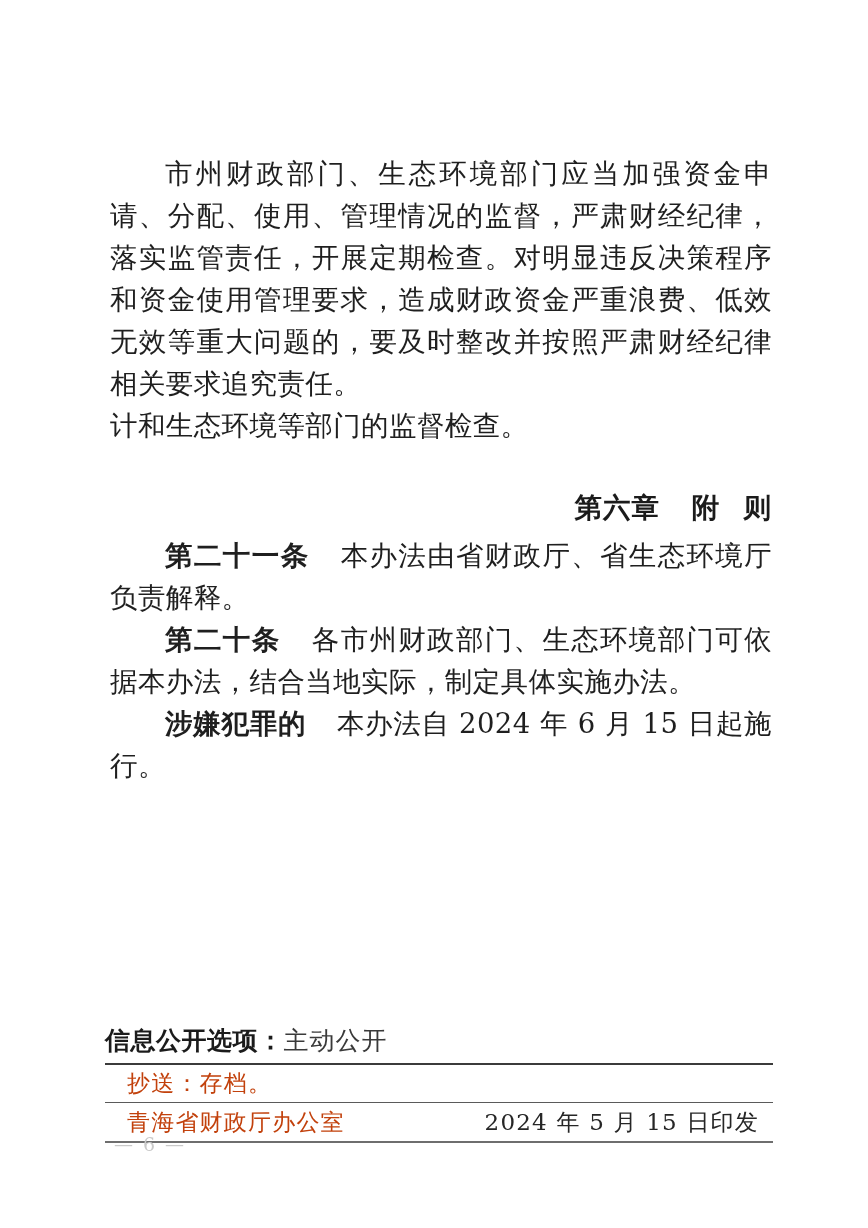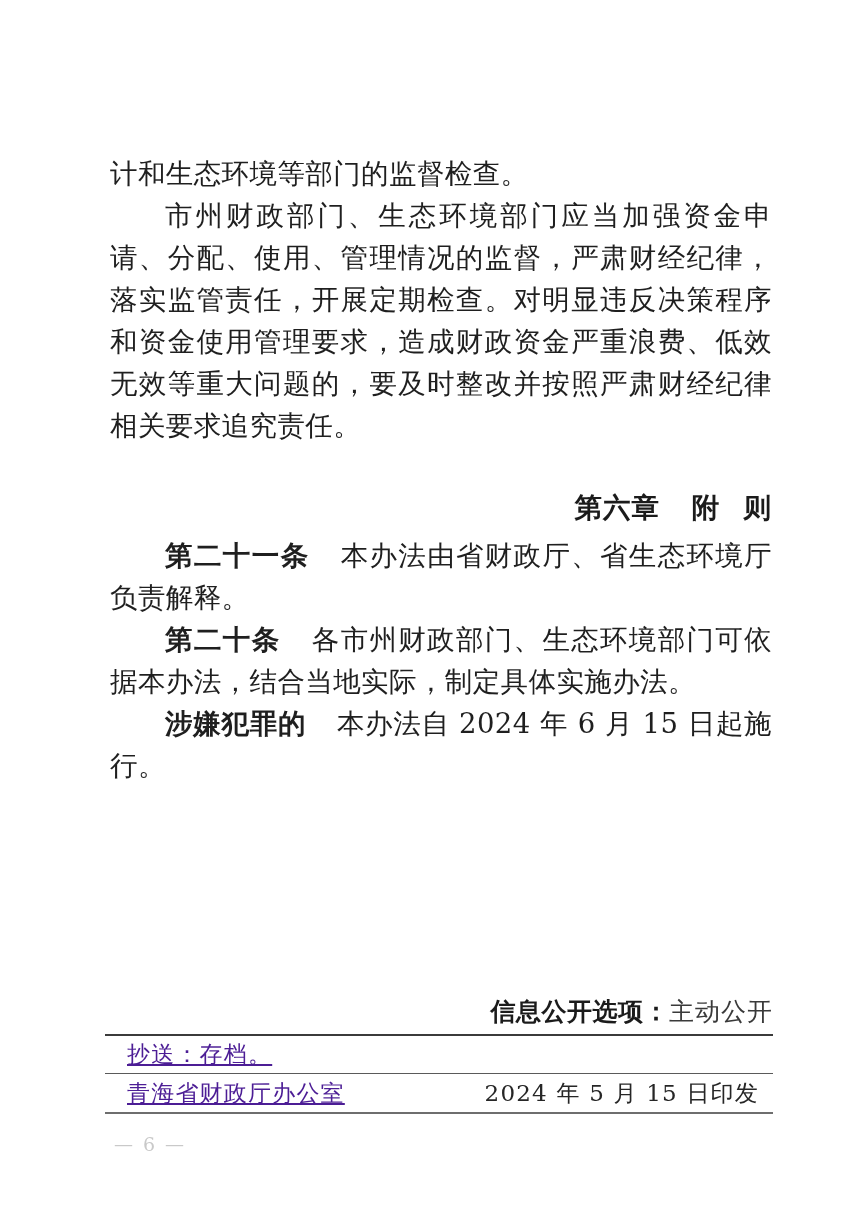--- a/index.html
+++ b/index.html
@@ -74,23 +74,22 @@
     width: 0.85em;
   }
 
   .spacer-lg { height: 40px; }
   .spacer-sm { height: 6px; }
 
   
   .footer-block {
     position: absolute;
     left: 105px;
-    top: 995px;
+    top: 1024px;
     width: 668px;
-    text-align: right;
   }
 
   .disclosure-line {
     font-family: "DejaVu Sans", "Liberation Sans", sans-serif;
     font-size: 25px;
     line-height: 34px;
     font-weight: bold;
     letter-spacing: 0.5px;
     color: #1b1b1b;
     white-space: nowrap;
@@ -114,23 +113,22 @@
     align-items: center;
     padding: 0 0 0 22px;
     box-sizing: border-box;
   }
   .footer-row:last-child {
     border-bottom: none;
   }
   .footer-row .cell-left {
     font-size: 23px;
     letter-spacing: 1.2px;
-    color: #4c1d95;
+    color: #c2410c;
     white-space: nowrap;
-    text-decoration: underline;
   }
   .footer-row .cell-right {
     margin-left: auto;
     padding-right: 14px;
     font-size: 23px;
     letter-spacing: 1.2px;
     color: #262626;
     white-space: nowrap;
   }
 
@@ -147,23 +145,23 @@
     font-family: "DejaVu Serif", "Liberation Serif", serif;
   }
 </style>
 </head>
 <body>
 
 <div class="page">
 
   <div class="doc-body">
 
+    <p class="para indent">市州财政部门、生态环境部门应当加强资金申请、分配、使用、管理情况的监督，严肃财经纪律，落实监管责任，开展定期检查。对明显违反决策程序和资金使用管理要求，造成财政资金严重浪费、低效无效等重大问题的，要及时整改并按照严肃财经纪律相关要求追究责任。</p>
+
     <p class="para">计和生态环境等部门的监督检查。</p>
-
-    <p class="para indent">市州财政部门、生态环境部门应当加强资金申请、分配、使用、管理情况的监督，严肃财经纪律，落实监管责任，开展定期检查。对明显违反决策程序和资金使用管理要求，造成财政资金严重浪费、低效无效等重大问题的，要及时整改并按照严肃财经纪律相关要求追究责任。</p>
 
 
     <div class="spacer-lg"></div>
 
     <p class="chapter-heading">
       <span>第六章</span><span class="ch-gap"></span><span>附</span><span class="ch-inner-gap"></span><span>则</span>
     </p>
 
     <div class="spacer-sm"></div>
 

